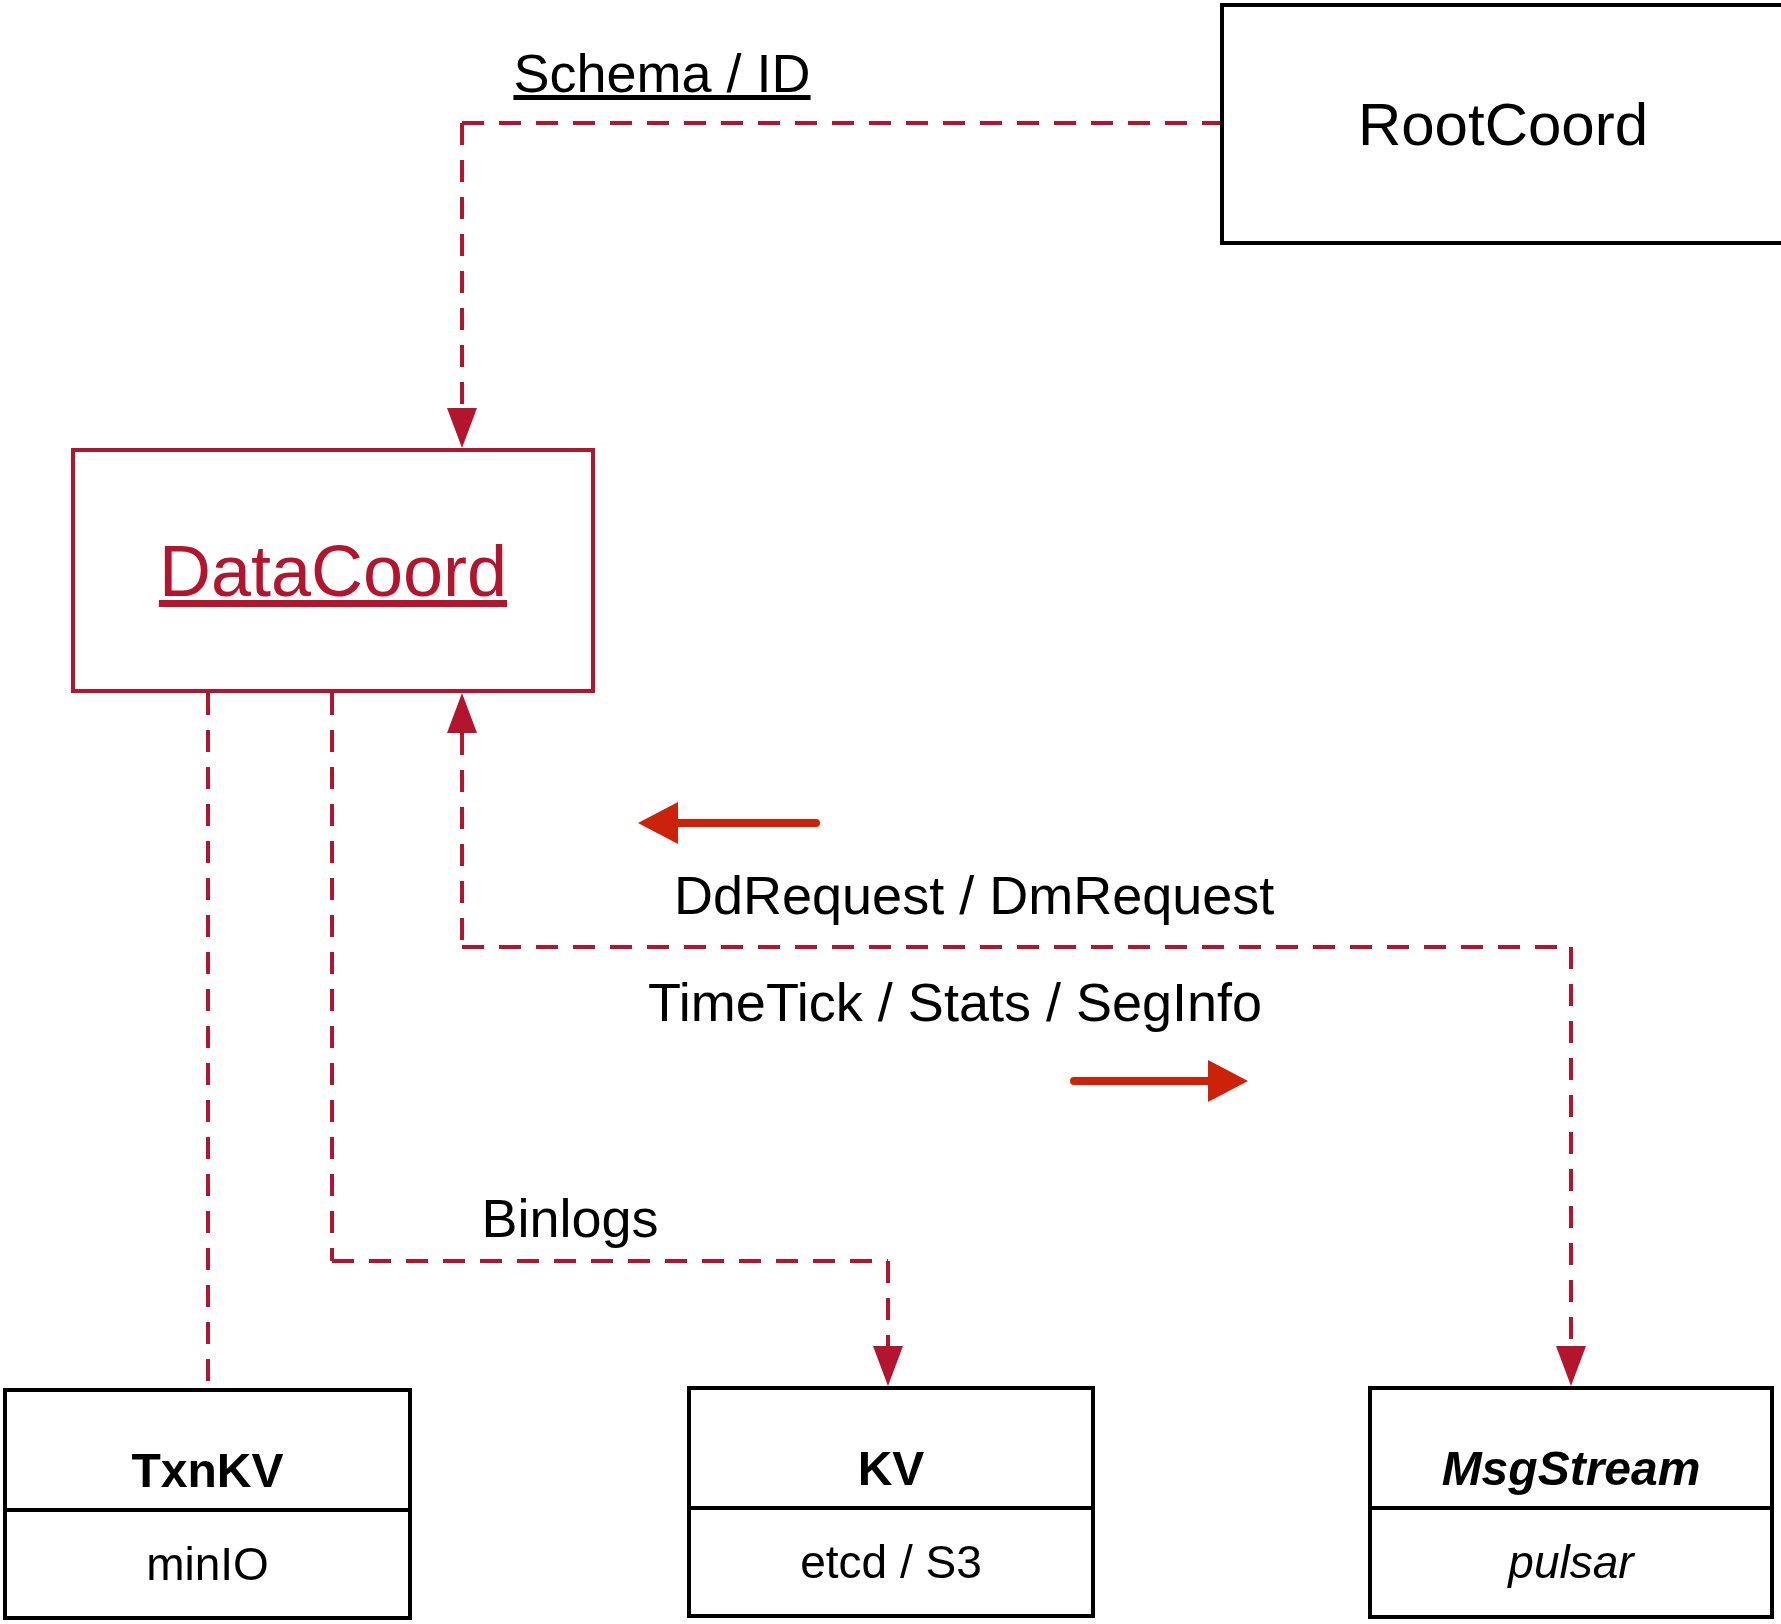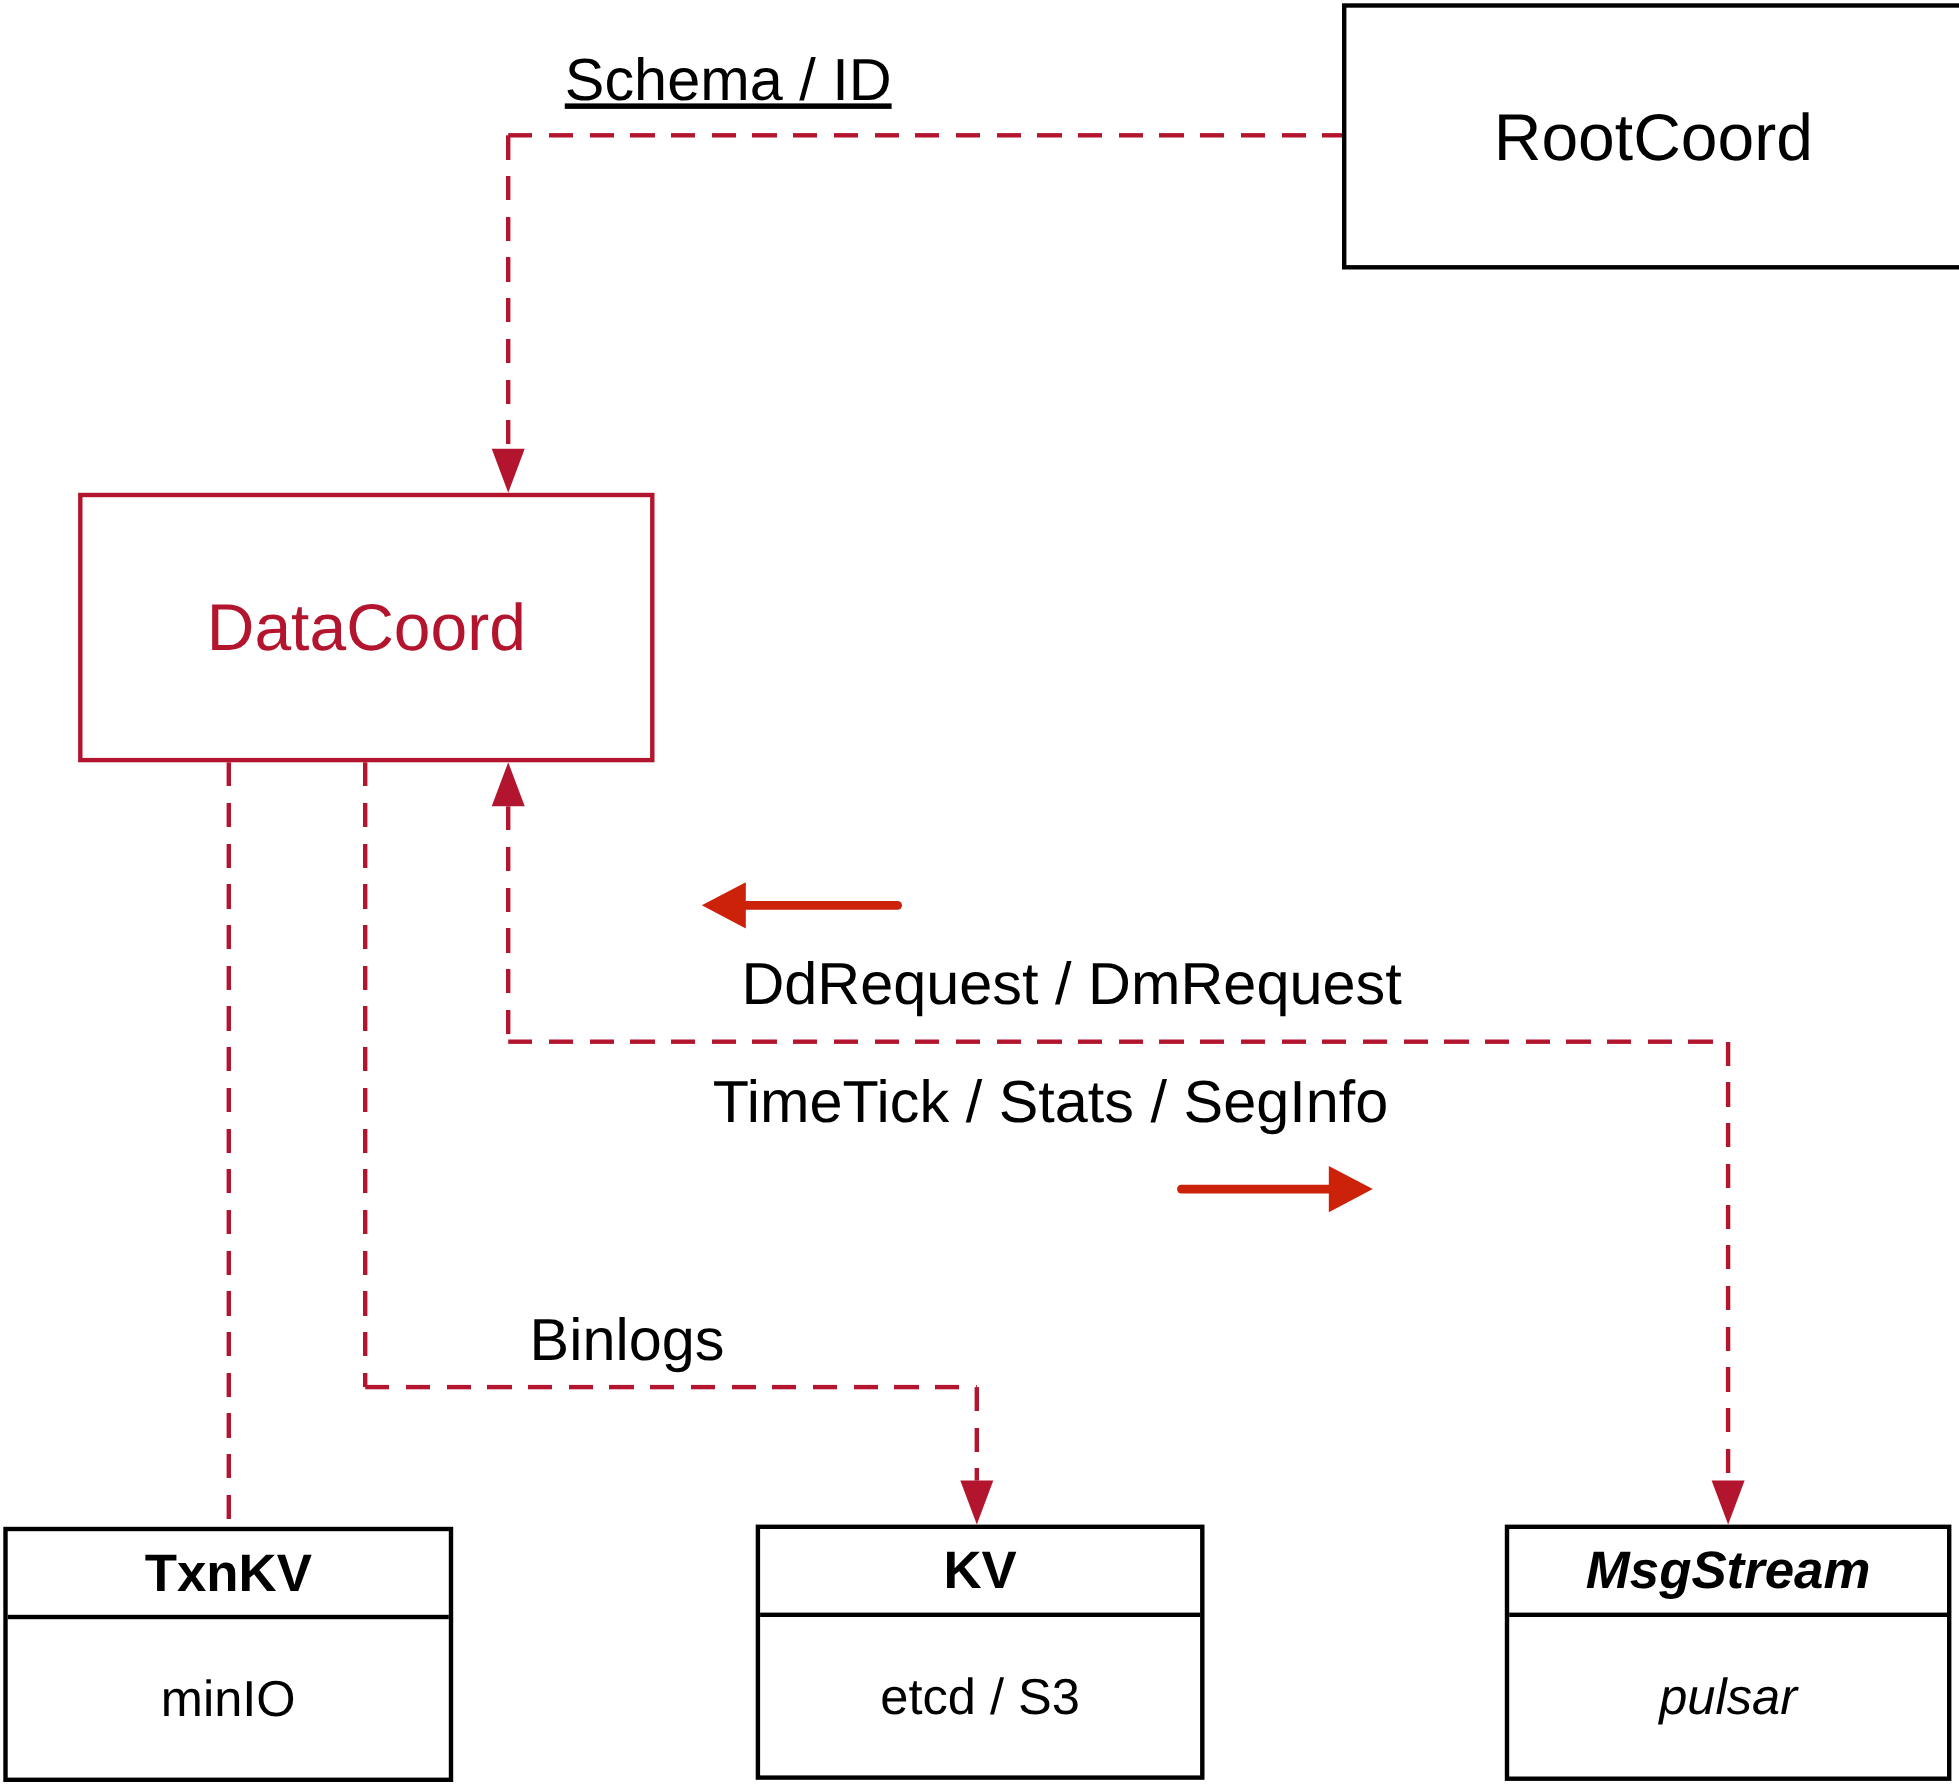--- a/index.html
+++ b/index.html
@@ -20,34 +20,34 @@
   
   .node{
     position:absolute;
     box-sizing:border-box;
     background:#ffffff;
     display:flex;align-items:center;justify-content:center;
   }
   .node-plain{border:4px solid var(--black);}
   .node-accent{border:4px solid var(--crimson);}
   .node-label{font-size:60px;color:#000;}
-  .node-label-accent{font-size:60px;color:var(--crimson);}
+  .node-label-accent{font-size:72px;color:var(--crimson);text-decoration:underline;}
 
   .sub-node{
     position:absolute;
     box-sizing:border-box;
     background:#ffffff;
     border:4px solid var(--black);
     display:flex;flex-direction:column;
   }
   .sub-header{
     height:76px;
     border-bottom:4px solid var(--black);
     display:flex;align-items:center;justify-content:center;
-    font-weight:bold;font-size:48px;color:#000;
+    font-weight:bold;font-size:48px;color:#000;margin-top:40px;
   }
   .sub-body{
     flex:1;
     display:flex;flex-direction:column;align-items:center;justify-content:center;
     font-size:46px;color:#000;line-height:1.35;
     text-align:center;
   }
   
   .dash-h{
     position:absolute;height:4px;

